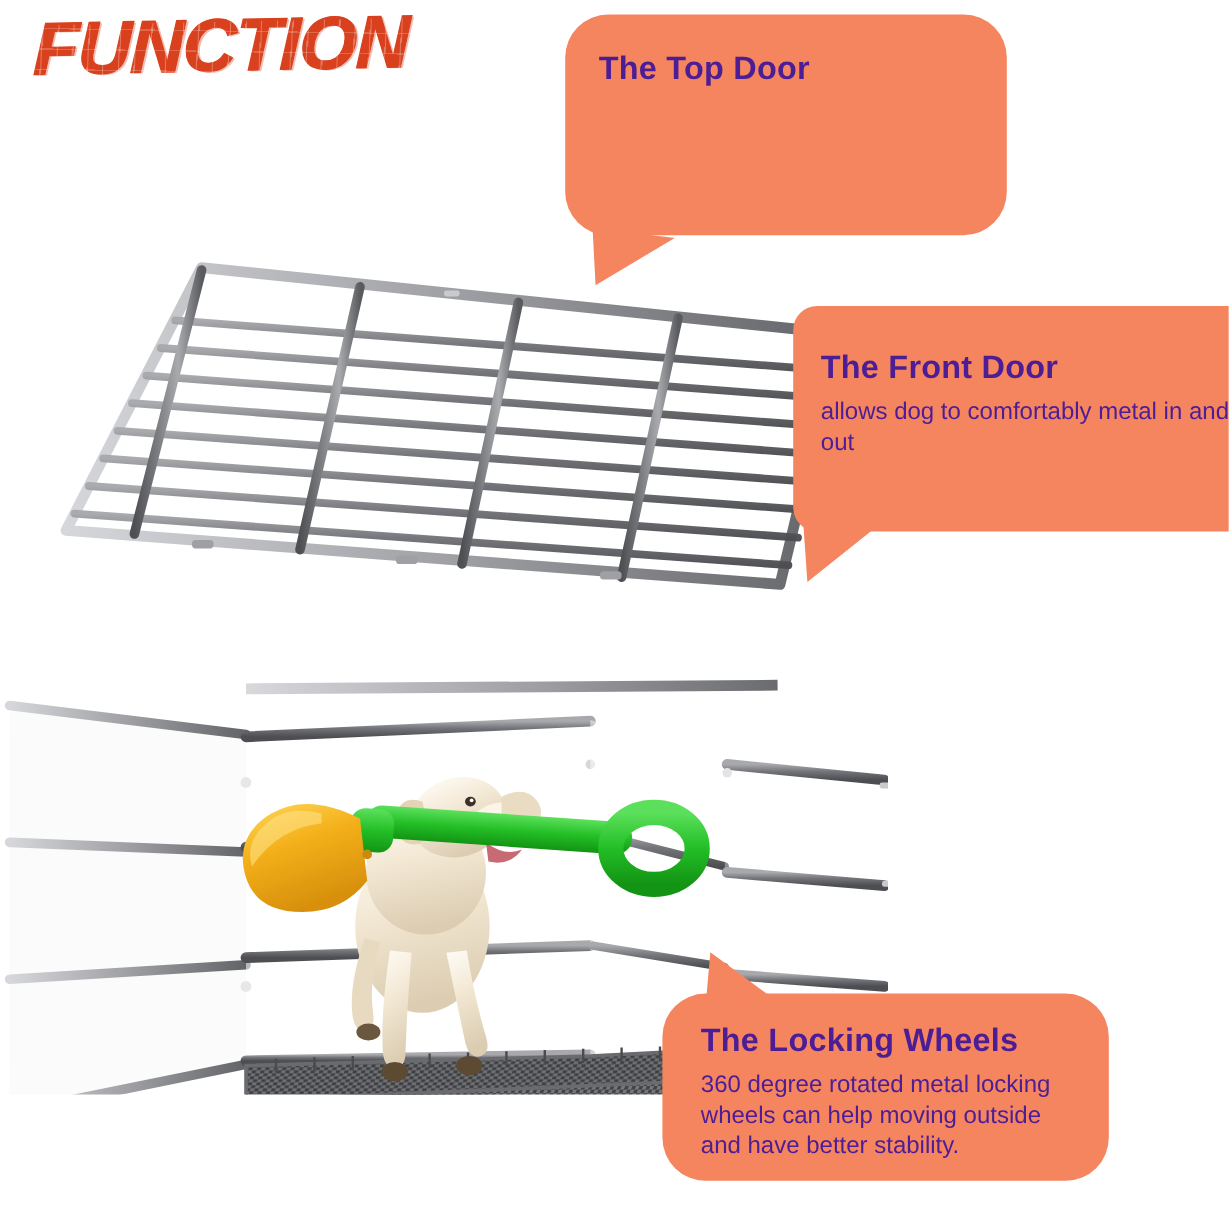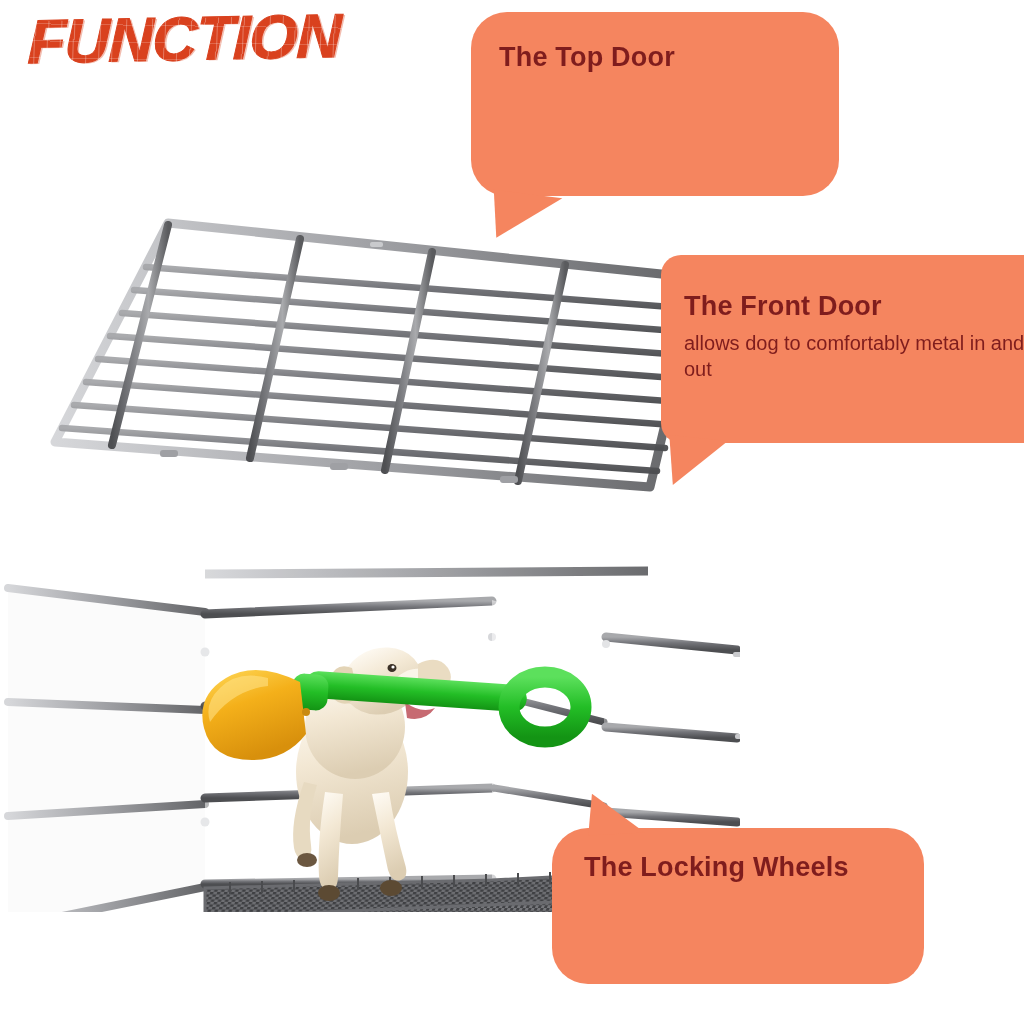--- a/index.html
+++ b/index.html
@@ -49,21 +49,21 @@
         rgba(255,255,255,0.20) 7px 8px,
         rgba(255,255,255,0) 8px 17px);
     pointer-events: none;
     mix-blend-mode: screen;
   }
 
   
   .bubble {
     position: absolute;
     background: #F5855F;
-    color: #7f1d1d;
+    color: #4c1d95;
     box-sizing: border-box;
   }
   .bubble .b-title {
     font-size: 27px;
     font-weight: 700;
     letter-spacing: 0.2px;
     margin: 0 0 9px 0;
     white-space: nowrap;
   }
   .bubble .b-body {
@@ -434,16 +434,17 @@
   </div>
 
   <div class="bubble" id="bubble-front-door">
     <div class="b-title">The Front Door</div>
     <div class="b-body">allows dog to comfortably metal in and out</div>
     <span class="tail" id="tail-front-door"></span>
   </div>
 
   <div class="bubble" id="bubble-locking-wheels">
     <div class="b-title">The Locking Wheels</div>
+    <div class="b-body">360 degree rotated metal locking wheels can help moving outside and have better stability.</div>
     <span class="tail" id="tail-locking-wheels"></span>
   </div>
 
 </div>
 
 </body></html>

